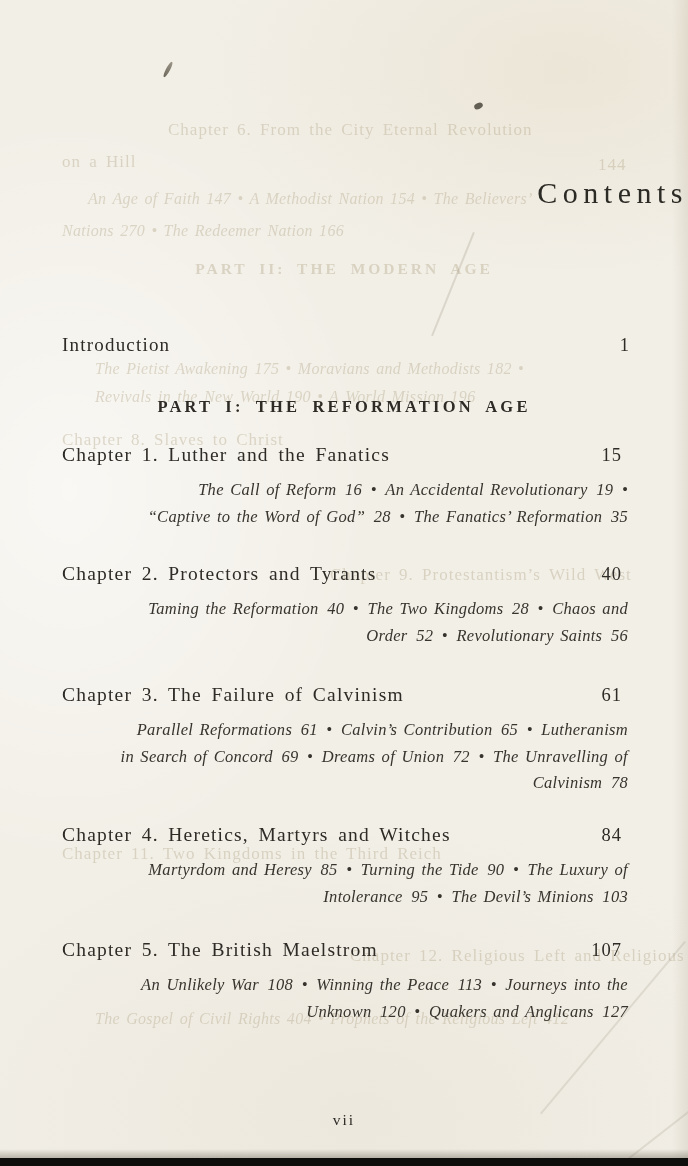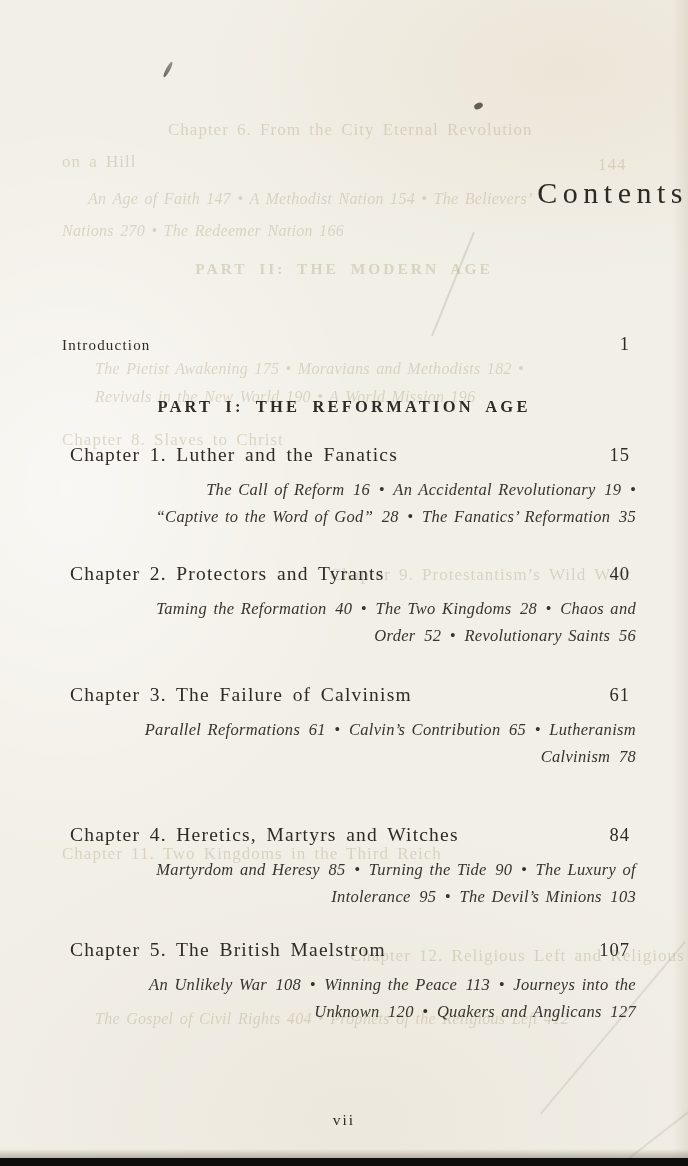--- a/index.html
+++ b/index.html
@@ -31,25 +31,25 @@
   .pen-slash{position:absolute;left:166px;top:61px;width:4px;height:17px;
     background:linear-gradient(#9a9386,#6f695d);border-radius:45%/50%;transform:rotate(28deg);}
   .speck{position:absolute;left:474px;top:103px;width:9px;height:6px;background:#4b463c;
     border-radius:50%;transform:rotate(-25deg);opacity:.85;}
 
   
   .title{position:absolute;top:176px;left:0;width:100%;margin:0;text-align:right;
     font-size:30px;font-weight:400;letter-spacing:5.5px;color:#2c2a25;}
   .intro-row{position:absolute;top:334px;left:62px;right:58px;display:flex;
     justify-content:space-between;align-items:baseline;}
-  .entry-label{font-size:15px;letter-spacing:1.2px;word-spacing:3px;color:#2e2b26;text-align:center;}
+  .entry-label{font-size:19px;letter-spacing:1.2px;word-spacing:3px;color:#2e2b26;text-align:center;}
   .pagenum{font-size:18.5px;letter-spacing:1px;color:#2e2b26;}
   .part-heading{position:absolute;top:397px;left:0;width:100%;text-align:center;
     font-size:16.5px;font-weight:700;letter-spacing:3.2px;word-spacing:5px;color:#2e2b26;}
-  .chapter{position:absolute;left:0;right:0;padding-left:8px;}
+  .chapter{position:absolute;left:0;right:8px;}
   .chapter .row{display:flex;justify-content:space-between;align-items:baseline;
     margin:0 58px 0 62px;}
   .chtitle{font-size:19.5px;letter-spacing:1.2px;word-spacing:3.5px;color:#2e2b26;}
   .subs{margin:11px 52px 0 97px;text-align:right;}
   .subline{font-style:italic;font-size:16.5px;line-height:26.5px;color:#37342e;
     letter-spacing:.3px;word-spacing:2px;}
   .folio{position:absolute;top:1111px;left:0;width:100%;text-align:center;
     font-size:15.5px;letter-spacing:2px;color:#2e2b26;}
 
   .bottom-shadow{position:absolute;left:0;bottom:8px;width:100%;height:9px;
@@ -114,20 +114,21 @@
           <div class="subline">Order 52 • Revolutionary Saints 56</div>
         </div>
       </div>
       <div class="chapter" style="top: 684px;">
         <div class="row">
           <span class="chtitle">Chapter 3. The Failure of Calvinism</span>
           <span class="pagenum">61</span>
         </div>
         <div class="subs">
           <div class="subline">Parallel Reformations 61 • Calvin’s Contribution 65 • Lutheranism</div>
+          <div class="subline">in Search of Concord 69 • Dreams of Union 72 • The Unravelling of</div>
           <div class="subline">Calvinism 78</div>
         </div>
       </div>
       <div class="chapter" style="top: 824px;">
         <div class="row">
           <span class="chtitle">Chapter 4. Heretics, Martyrs and Witches</span>
           <span class="pagenum">84</span>
         </div>
         <div class="subs">
           <div class="subline">Martyrdom and Heresy 85 • Turning the Tide 90 • The Luxury of</div>

